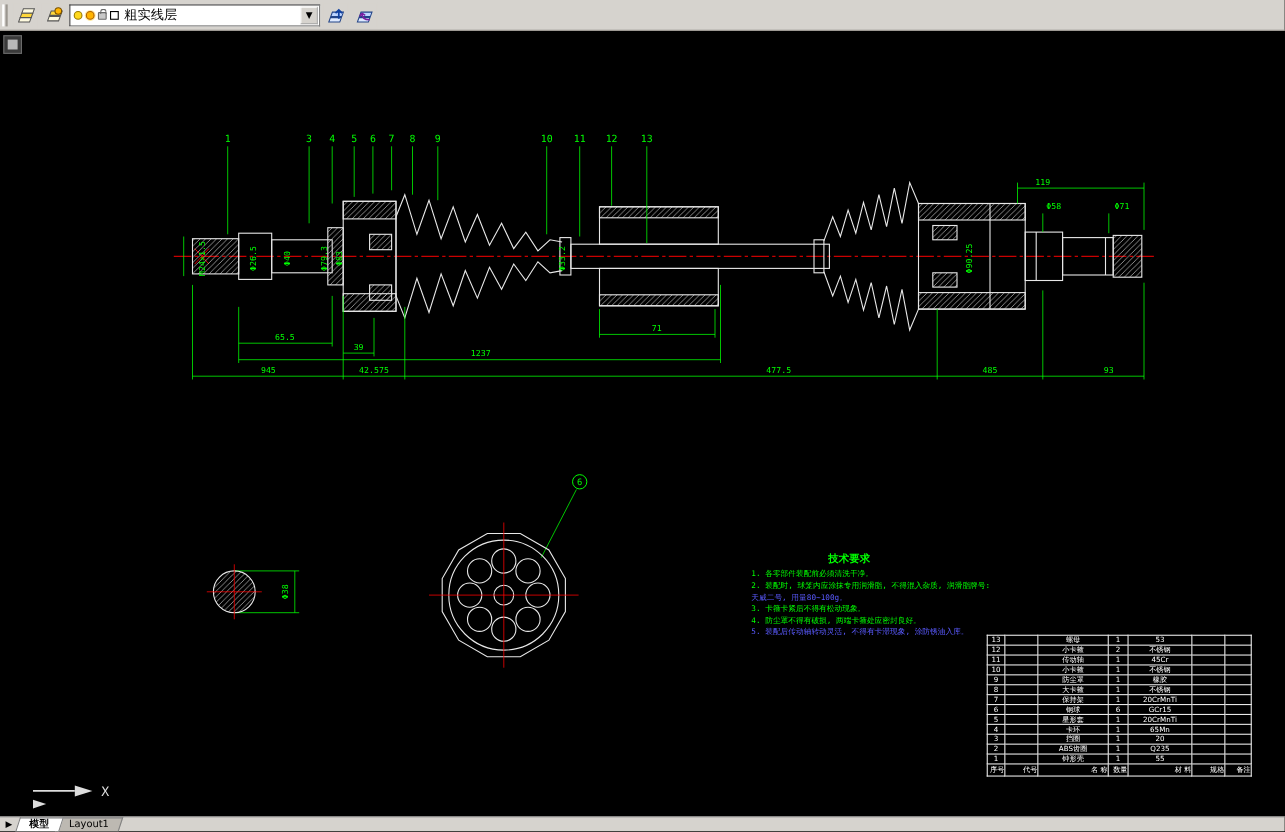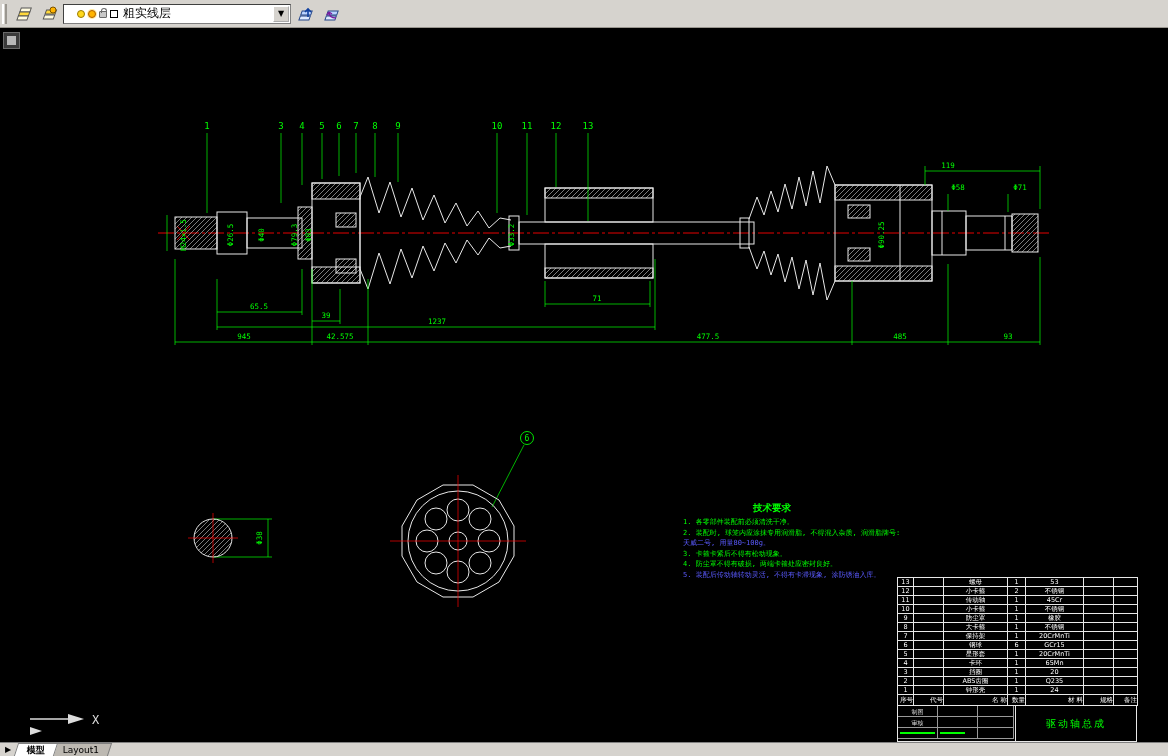--- a/index.html
+++ b/index.html
@@ -10,21 +10,21 @@
   
   .toolbar { position:absolute; top:0; left:0; width:1168px; height:28px;
              background:#d6d3ce; border-bottom:1px solid #9a968f;
              display:flex; align-items:center; gap:2px; padding-left:2px; }
   .grip { width:5px; height:20px; margin-right:2px;
           border-left:2px solid #fff; border-right:2px solid #9a968f; }
   .tb-btn { width:24px; height:24px; background:#d6d3ce; border:1px solid #d6d3ce;
             display:flex; align-items:center; justify-content:center; cursor:pointer; }
   .layer-combo { width:228px; height:20px; background:#fff;
                  border:1px solid #808080; border-top-color:#404040; border-left-color:#404040;
-                 display:flex; align-items:center; gap:3px; padding-left:13px; position:relative; }
+                 display:flex; align-items:center; gap:3px; padding-left:3px; position:relative; }
   .mini { display:inline-block; }
   .bulb { width:8px; height:8px; border-radius:50%; background:#ffd81c; border:1px solid #9a7a00; }
   .sun  { width:8px; height:8px; border-radius:50%; background:#ffb400; border:1px solid #b06000;
           box-shadow:0 0 0 1px #ffe9a0; }
   .lockg{ width:8px; height:7px; background:#c8c8c8; border:1px solid #6a6a6a; border-radius:1px;
           position:relative; margin-top:2px;}
   .lockg:before{ content:""; position:absolute; top:-4px; left:1px; width:4px; height:4px;
           border:1px solid #6a6a6a; border-bottom:none; border-radius:3px 3px 0 0;}
   .swatch { width:8px; height:8px; background:#fff; border:1px solid #000; }
   .layer-name { font-size:12px; color:#000; margin-left:2px; }
@@ -437,55 +437,35 @@
               <td>1</td>
               <td>Q235</td>
               <td></td>
               <td></td>
             </tr>
             <tr>
               <td>1</td>
               <td></td>
               <td>钟形壳</td>
               <td>1</td>
-              <td>24</td>
+              <td>55</td>
               <td></td>
               <td></td>
             </tr>
             <tr class="bom-head">
               <td>序号</td>
               <td>代号</td>
               <td>名  称</td>
               <td>数量</td>
               <td>材  料</td>
               <td>规格</td>
               <td>备注</td>
             </tr>
           </tbody>
       </table>
-      <div class="tb-block">
-        <div class="tb-left">
-          <div class="cell">制图</div>
-          <div class="cell"></div>
-          <div class="cell"></div>
-          <div class="cell">审核</div>
-          <div class="cell"></div>
-          <div class="cell"></div>
-          <div class="cell">
-              <div class="gm"></div>
-            </div>
-          <div class="cell">
-              <div class="gm short"></div>
-            </div>
-          <div class="cell"></div>
-        </div>
-        <div class="tb-right">
-          <div class="tb-title">驱动轴总成</div>
-        </div>
-      </div>
     </div>
 
     
     <div class="ucs">
       <svg width="110" height="36">
         <line x1="4" y1="18" x2="42" y2="18" stroke="#dddddd" stroke-width="1.6"></line>
         <polygon points="42,13 58,18 42,23" fill="#dddddd"></polygon>
         <polygon points="4,26 16,30 4,34" fill="#dddddd"></polygon>
         <text x="66" y="23" font-size="12" fill="#dddddd">X</text>
       </svg>

